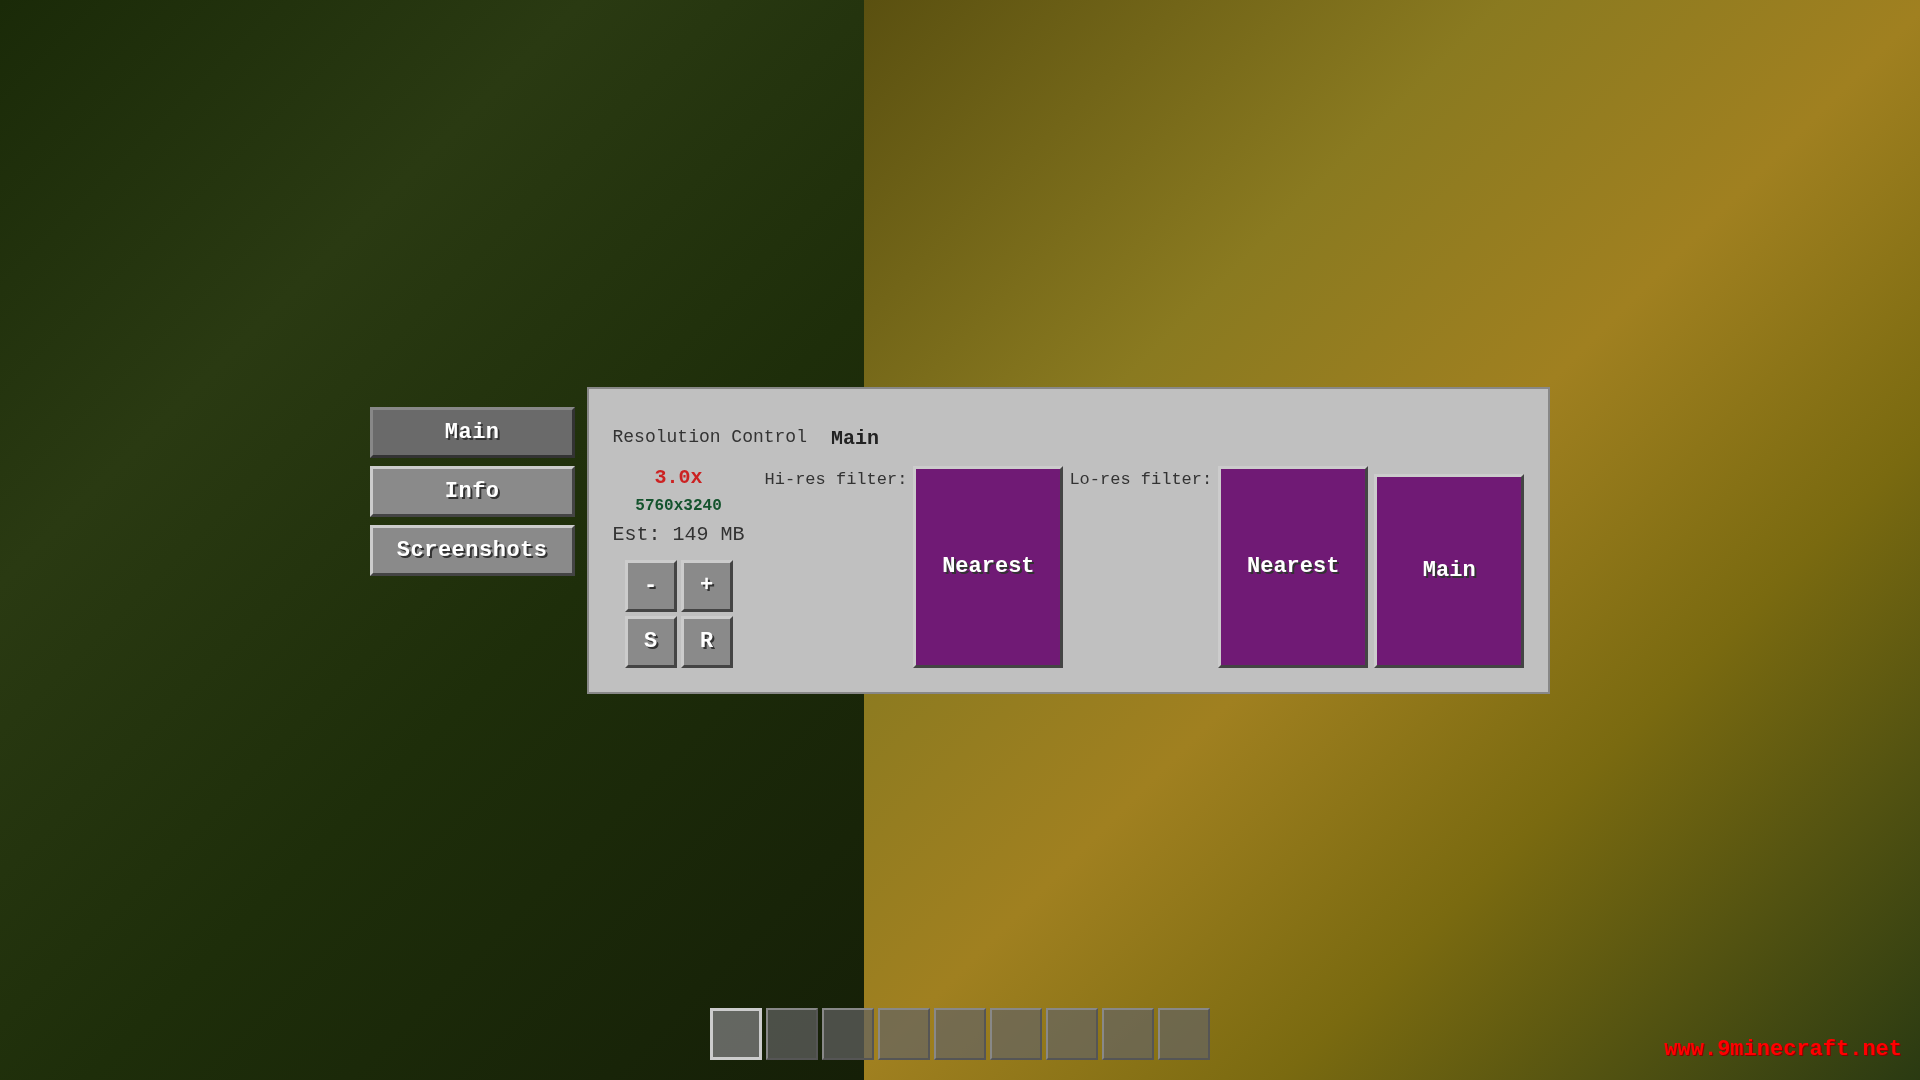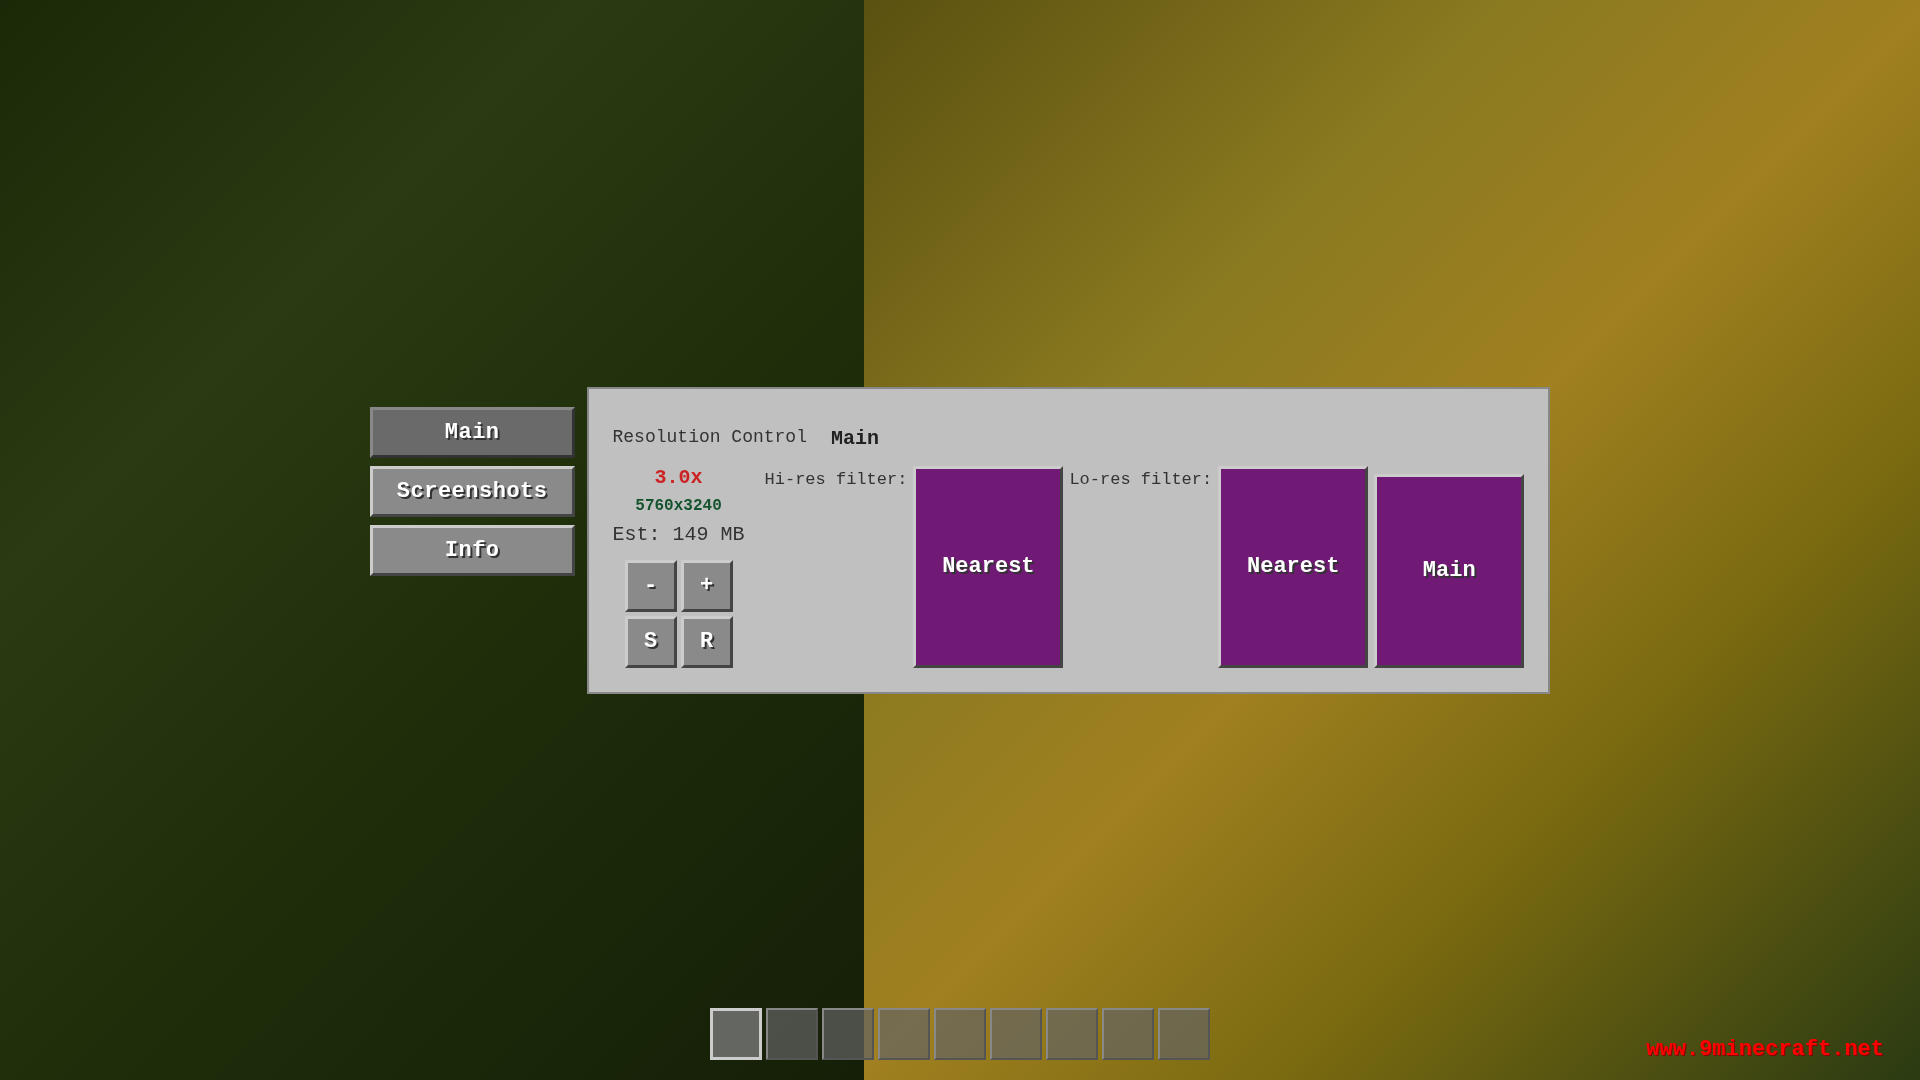--- a/index.html
+++ b/index.html
@@ -236,42 +236,42 @@
 
     .hotbar-slot.selected {
       border: 3px solid #cccccc;
       background: rgba(120,120,120,0.8);
     }
 
     
     .watermark {
       position: absolute;
       bottom: 18px;
-      right: 36px;
+      right: 18px;
       font-family: 'Courier New', monospace;
       font-size: 22px;
       font-weight: bold;
       color: #ff0000;
       z-index: 20;
       text-shadow: 1px 1px 0 #880000;
     }
   </style>
 </head>
 <body>
 
 <div class="bg-left"></div>
 <div class="bg-right"></div>
 
 <div class="ui-container">
   <div class="ui-wrapper">
 
     <div class="sidebar">
       <button class="mc-button active">Main</button>
+      <button class="mc-button">Info</button>
       <button class="mc-button">Screenshots</button>
-      <button class="mc-button">Info</button>
     </div>
 
     <div class="dialog">
       <div class="dialog-header">
         <span class="dialog-title">Resolution Control</span>
         <span class="dialog-section-title">Main</span>
       </div>
 
       <div class="dialog-body">
 

